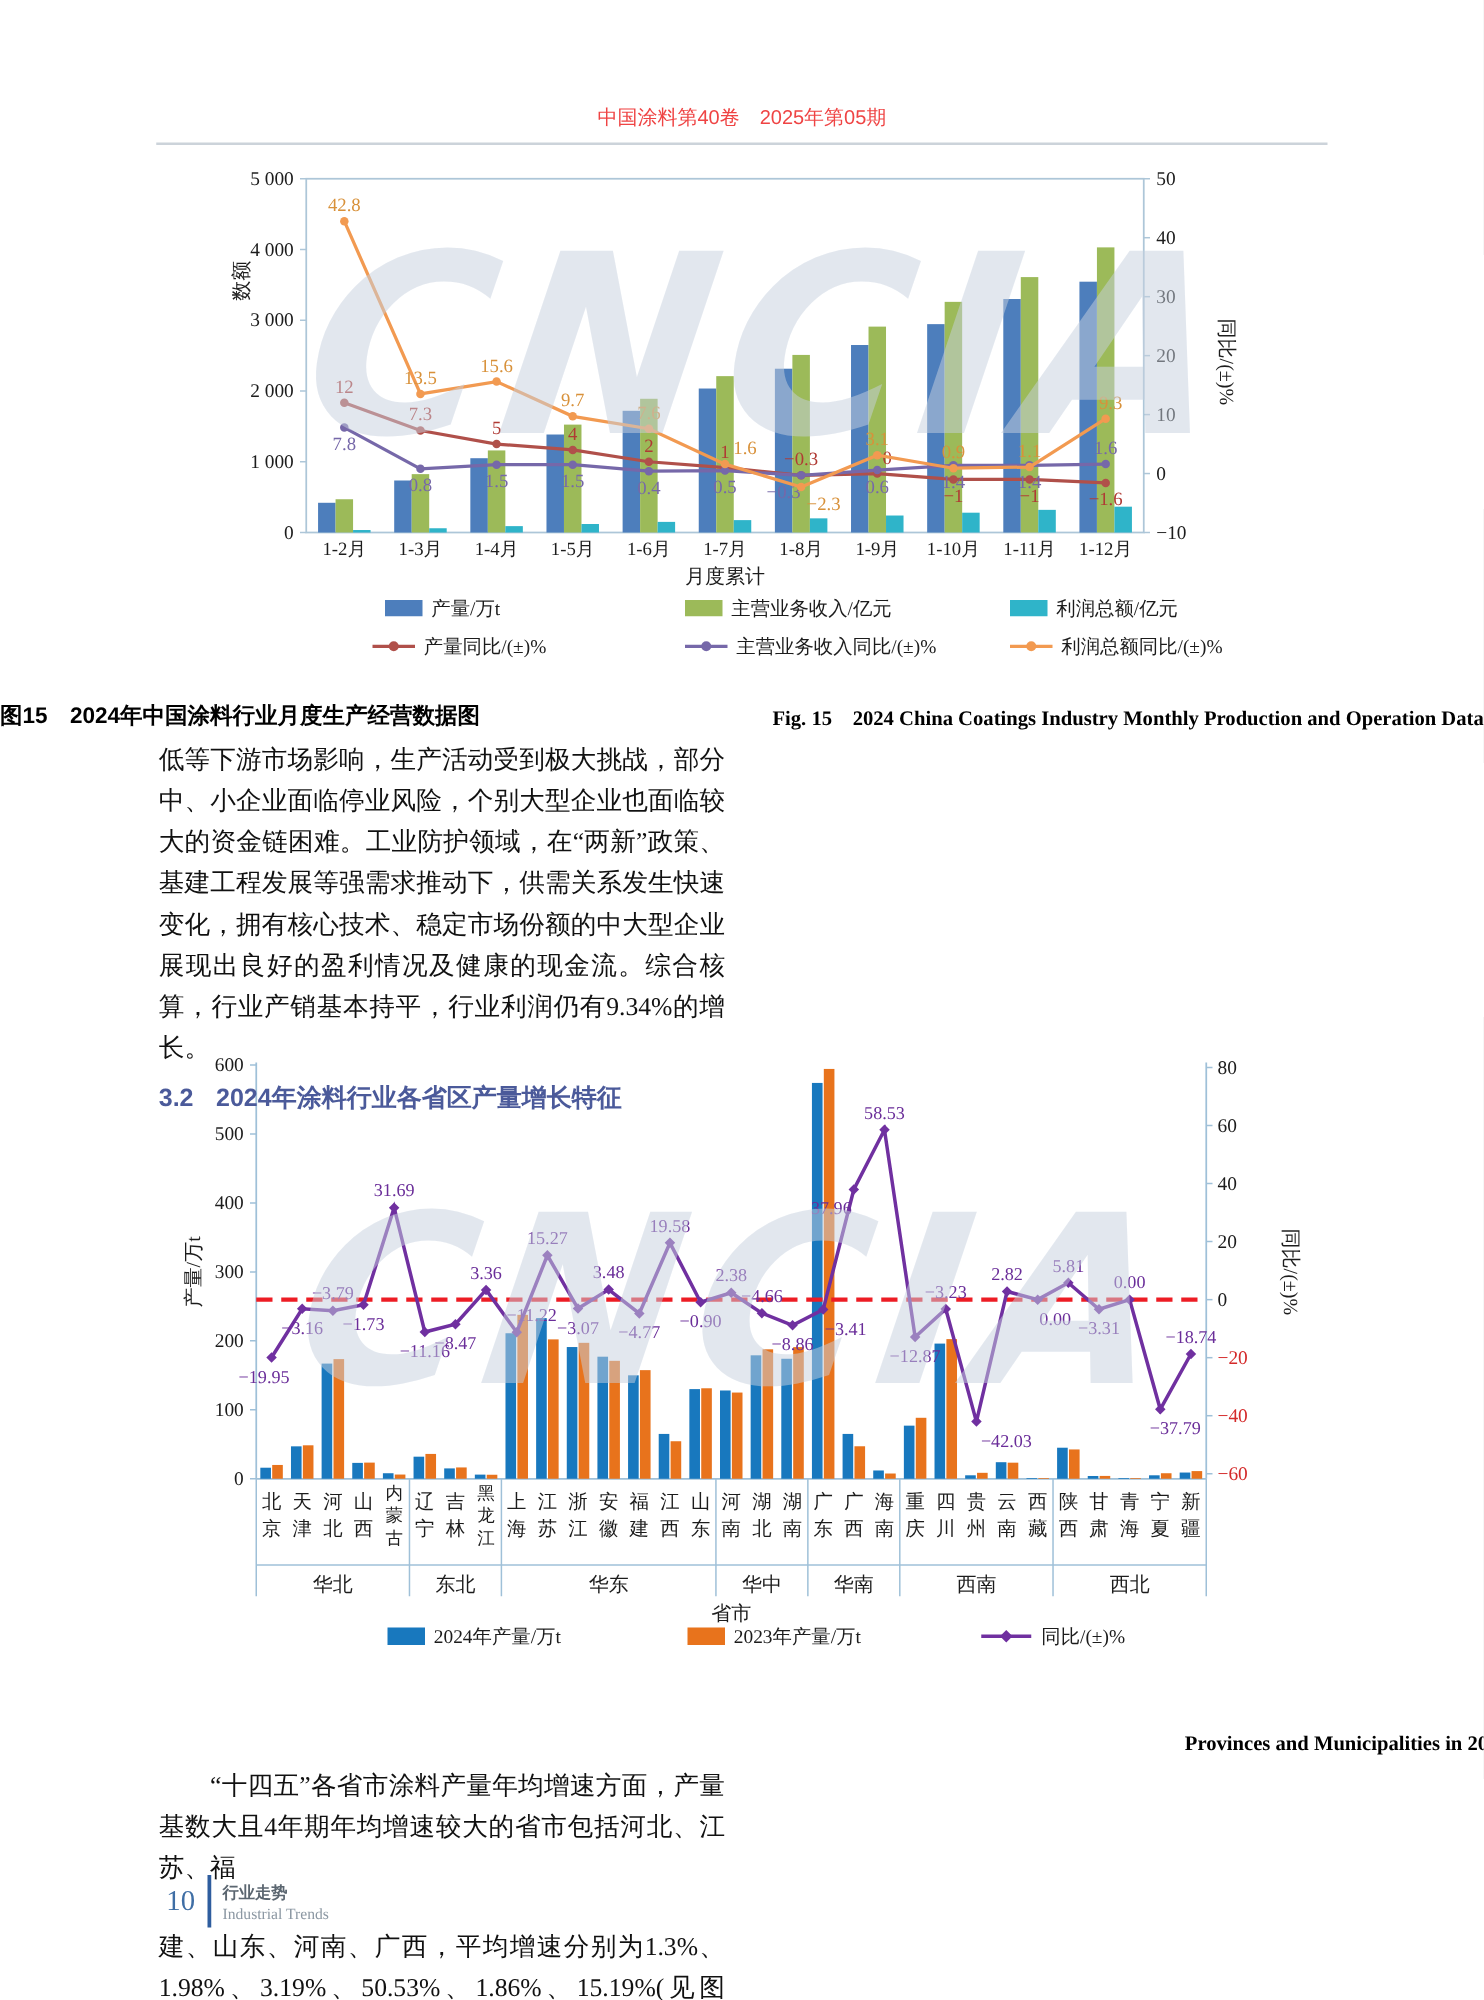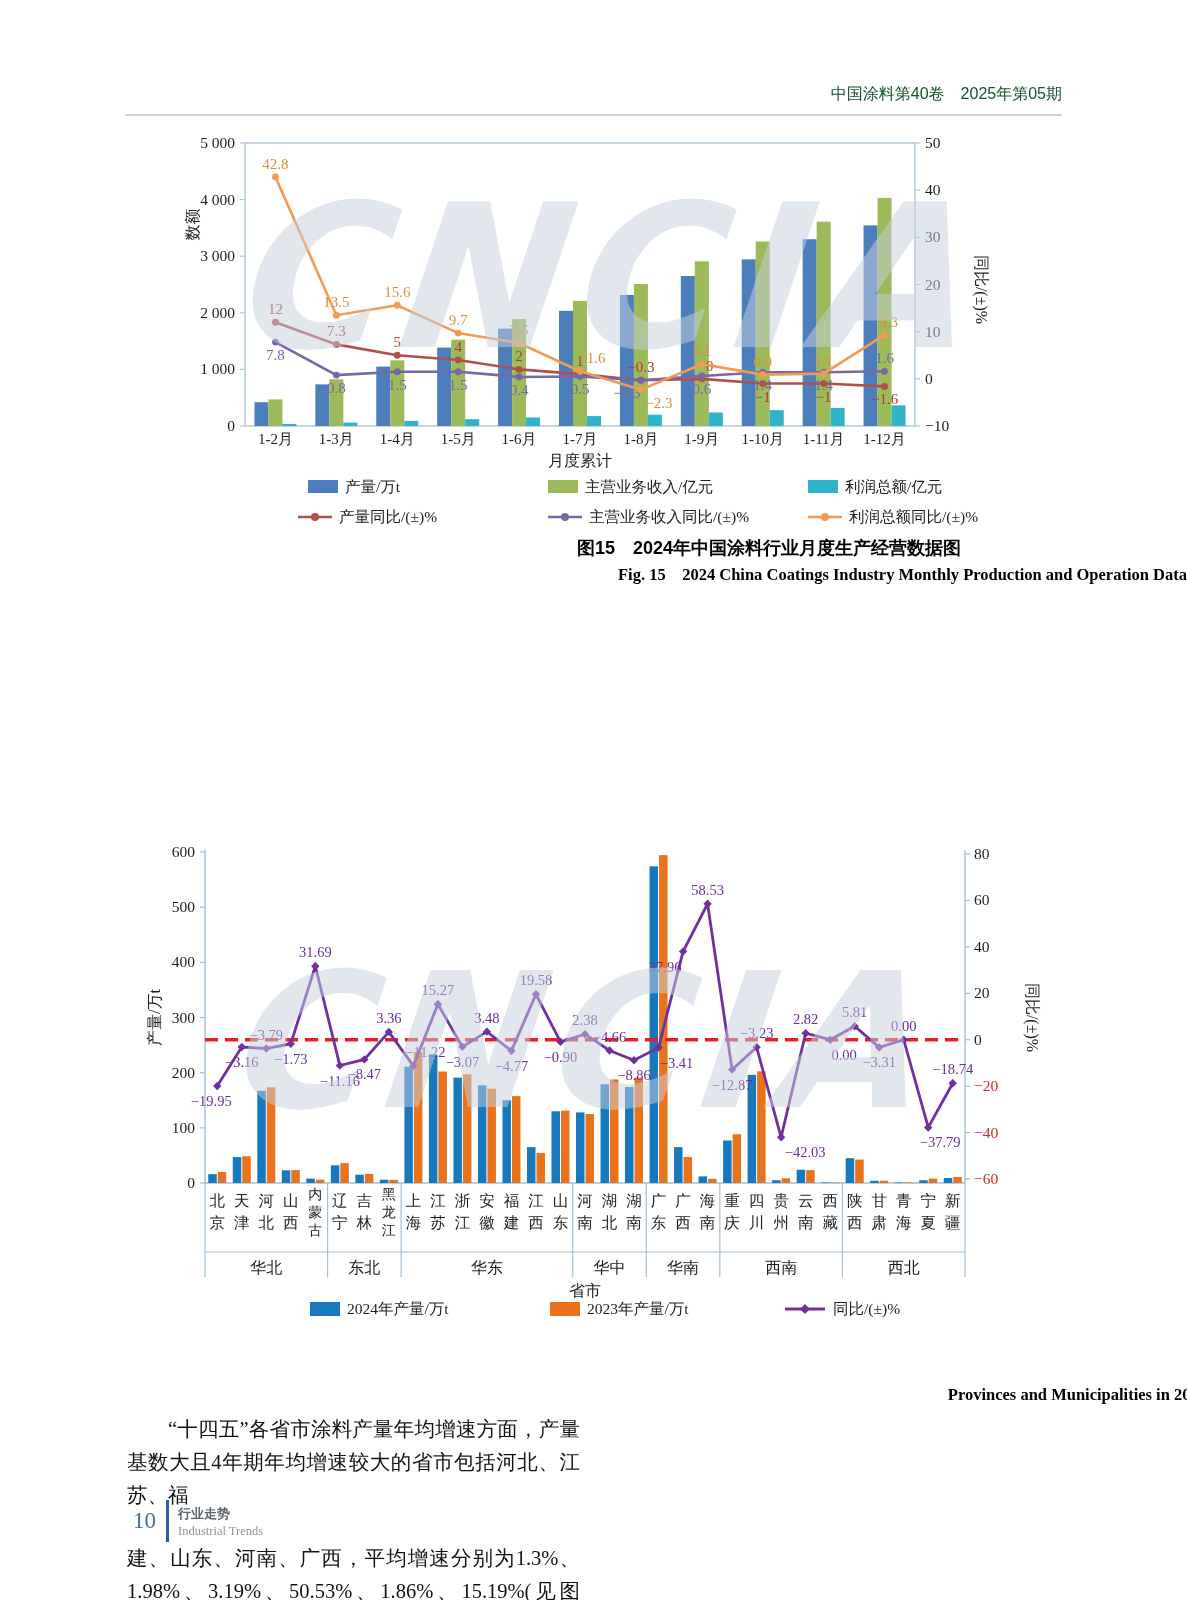--- a/index.html
+++ b/index.html
@@ -1,31 +1,31 @@
 <!DOCTYPE html>
 <html><head>
 <meta charset="utf-8">
 <style>
   html,body{margin:0;padding:0;background:#e9e9e9;}
   .page{position:relative;width:1187px;height:1600px;margin:0 auto;background:#ffffff;
         font-family:"Liberation Serif","DejaVu Serif",serif;color:#111;overflow:hidden;}
-  .header{position:absolute;left:125px;top:84px;width:937px;display:flex;justify-content:flex-end;
-          font-family:"Liberation Sans","DejaVu Sans",sans-serif;font-size:16px;color:#14532d;
+  .header{position:absolute;left:125px;top:84px;width:937px;display:flex;justify-content:center;
+          font-family:"Liberation Sans","DejaVu Sans",sans-serif;font-size:16px;color:#ef4444;
           padding-bottom:9px;border-bottom:2px solid #ccd3da;}
   .wm{position:absolute;z-index:2;color:rgb(199,209,223);opacity:.5;pointer-events:none;
       font-family:"DejaVu Sans","Liberation Sans",sans-serif;font-style:italic;font-weight:bold;
       letter-spacing:10px;line-height:1;transform:skewX(-8deg);}
   #wm1{left:248px;top:178px;font-size:200px;}
   #wm2{left:242px;top:948px;font-size:188px;}
   .chartbox{position:absolute;z-index:1;}
   #fig15-box{left:160px;top:128px;width:880px;height:400px;}
   #fig16-box{left:130px;top:822px;width:930px;height:505px;}
   svg text{font-family:"Liberation Serif","DejaVu Serif",serif;}
-  .cap-cn{position:absolute;left:0;width:961px;text-align:right;z-index:3;
-          font-family:"Liberation Sans","DejaVu Sans",sans-serif;font-weight:bold;font-size:18px;color:#000;}
+  .cap-cn{position:absolute;left:0;width:961px;text-align:left;z-index:3;
+          font-family:"Liberation Sans","DejaVu Sans",sans-serif;font-weight:bold;font-size:18px;color:#000;margin-top:24px;}
   .cap-en{position:absolute;left:0;width:1187px;text-align:right;z-index:3;
           font-family:"Liberation Serif","DejaVu Serif",serif;font-weight:bold;font-size:16.5px;color:#000;}
   #fig15-cap-cn{top:536px;} #fig15-cap-en{top:564px;}
   #fig16-cap-cn{top:1332px;} #fig16-cap-en1{top:1360px;} #fig16-cap-en2{top:1385px;padding-left:20px;}
   .cols{position:absolute;left:127px;width:936px;display:flex;gap:30px;z-index:3;}
   #cols1{top:592px;} #cols2{top:1413px;flex-direction:column;}
   .col{width:453px;font-size:20.5px;line-height:33px;text-align:justify;}
   .col p{margin:0;}
   .indent{text-indent:2em;}
   .sec-head{margin-top:7px;font-family:"Liberation Sans","DejaVu Sans",sans-serif;
@@ -209,20 +209,26 @@
         <text x="429" y="394" font-size="15.5" fill="#1c1c1c">主营业务收入同比/(±)%</text>
         <line x1="648" y1="389" x2="682" y2="389" stroke="#f29a51" stroke-width="2.6"></line>
         <circle cx="665" cy="389" r="4" fill="#f29a51"></circle>
         <text x="689" y="394" font-size="15.5" fill="#1c1c1c">利润总额同比/(±)%</text>
       </svg></div>
 
   <div class="cap-cn" id="fig15-cap-cn">图15　2024年中国涂料行业月度生产经营数据图</div>
   <div class="cap-en" id="fig15-cap-en">Fig. 15　2024 China Coatings Industry Monthly Production and Operation Data</div>
 
   <div class="cols" id="cols1">
+    <div class="col">
+      <p>低等下游市场影响，生产活动受到极大挑战，部分中、小企业面临停业风险，个别大型企业也面临较大的资金链困难。工业防护领域，在“两新”政策、基建工程发展等强需求推动下，供需关系发生快速变化，拥有核心技术、稳定市场份额的中大型企业展现出良好的盈利情况及健康的现金流。综合核算，行业产销基本持平，行业利润仍有9.34%的增长。</p>
+      <div class="sec-head">
+        <span class="num">3.2</span><span>2024年涂料行业各省区产量增长特征</span>
+      </div>
+    </div>
   </div>
 
   <div class="chartbox" id="fig16-box"><svg width="930" height="505" viewBox="0 0 930 505">
         <line x1="75" y1="28" x2="75" y2="361" stroke="#9fc0d8" stroke-width="1.4"></line>
         <line x1="835" y1="28" x2="835" y2="361" stroke="#9fc0d8" stroke-width="1.4"></line>
         <line x1="75" y1="361" x2="835" y2="361" stroke="#9fc0d8" stroke-width="1.4"></line>
         <line x1="70" y1="361" x2="75" y2="361" stroke="#9fc0d8" stroke-width="1.2"></line>
         <text x="65" y="366" text-anchor="end" font-size="15.5" fill="#1c1c1c">0</text>
         <line x1="70" y1="305.8333333333333" x2="75" y2="305.8333333333333" stroke="#9fc0d8" stroke-width="1.2"></line>
         <text x="65" y="310.8333333333333" text-anchor="end" font-size="15.5" fill="#1c1c1c">100</text>

